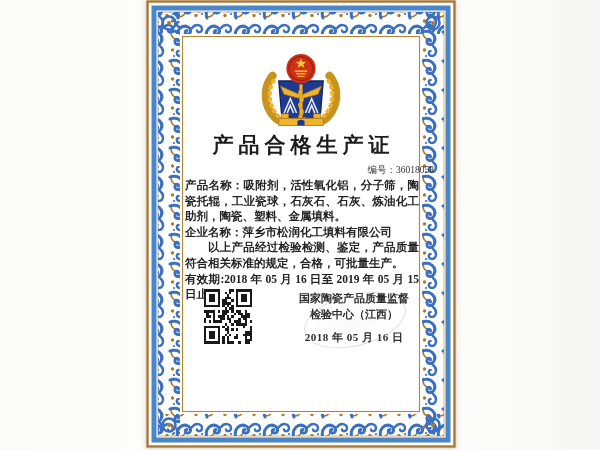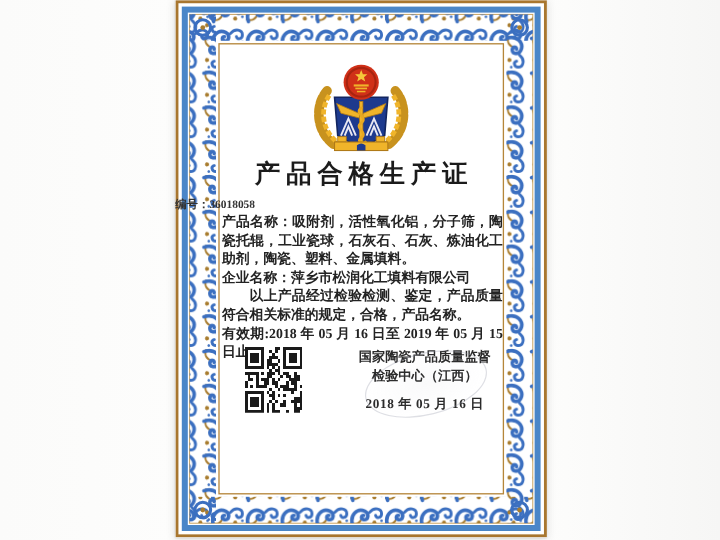--- a/index.html
+++ b/index.html
@@ -24,22 +24,22 @@
   }
   .emblem svg { width:100%; height:100%; }
 
   .cert-title {
     position:absolute; left:0; top:131px; width:100%;
     text-align:center; font-size:21px; font-weight:600; color:#1b1b1b;
     letter-spacing:5px; text-indent:5px;
   }
   .serial-row {
     position:absolute; left:0; top:164px; width:100%;
-    padding-right:22px;
-    font-size:9.5px; font-weight:bold; color:#333;
+    text-align:right; padding-right:22px;
+    font-size:9.5px; font-weight:normal; color:#333;
   }
   .body-block {
     position:absolute; left:39px; top:178px; width:234px;
     font-size:11.5px; line-height:15.6px; font-weight:bold; color:#232323;
     text-align:justify;
   }
   .body-block p { margin:0; }
   .body-block .indent { text-indent:2em; }
   .lbl { font-weight:bold; }
 
@@ -149,21 +149,21 @@
 
     <h1 class="cert-title">产品合格生产证</h1>
 
     <div class="serial-row">
       <span>编号：</span><span>36018058</span>
     </div>
 
     <div class="body-block">
       <p><span class="lbl">产品名称：</span><span>吸附剂，活性氧化铝，分子筛，陶瓷托辊，工业瓷球，石灰石、石灰、炼油化工助剂，陶瓷、塑料、金属填料。</span></p>
       <p><span class="lbl">企业名称：</span><span>萍乡市松润化工填料有限公司</span></p>
-      <p class="indent">以上产品经过检验检测、鉴定，产品质量符合相关标准的规定，合格，产品名称。</p>
+      <p class="indent">以上产品经过检验检测、鉴定，产品质量符合相关标准的规定，合格，可批量生产。</p>
       <p><span class="lbl">有效期:</span><span>2018 年 05 月 16 日至 2019 年 05 月 15 日止。</span></p>
     </div>
 
     <div class="qr-box"><svg viewBox="0 0 21 21" preserveAspectRatio="none" shape-rendering="crispEdges">
           <rect x="0" y="0" width="21" height="21" fill="#ffffff"></rect>
           <g fill="#1a1a1a">
             <rect x="11" y="0" width="1" height="1"></rect>
             <rect x="12" y="0" width="1" height="1"></rect>
             <rect x="9" y="1" width="1" height="1"></rect>
             <rect x="11" y="1" width="1" height="1"></rect>

